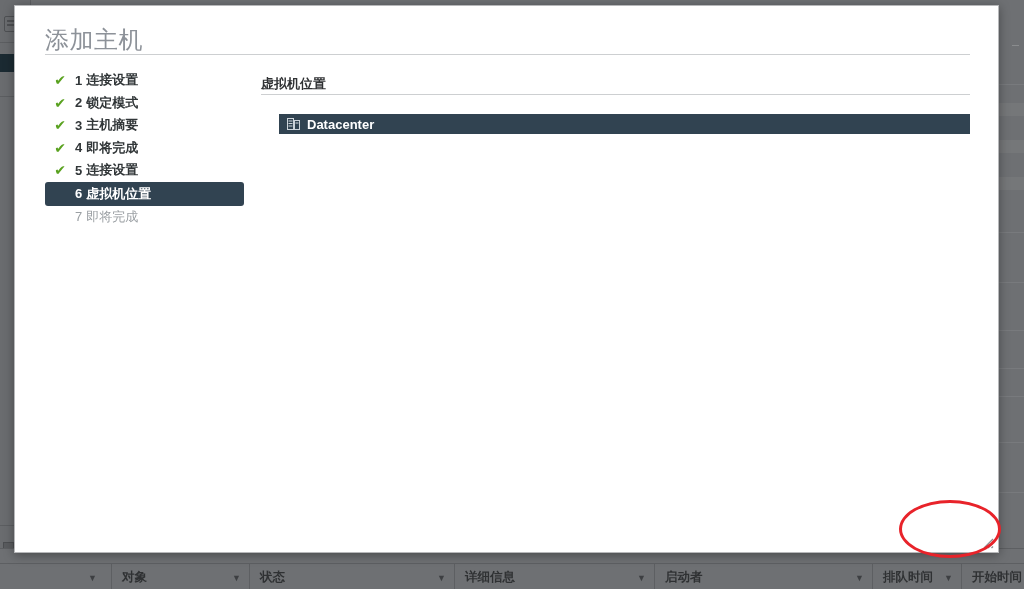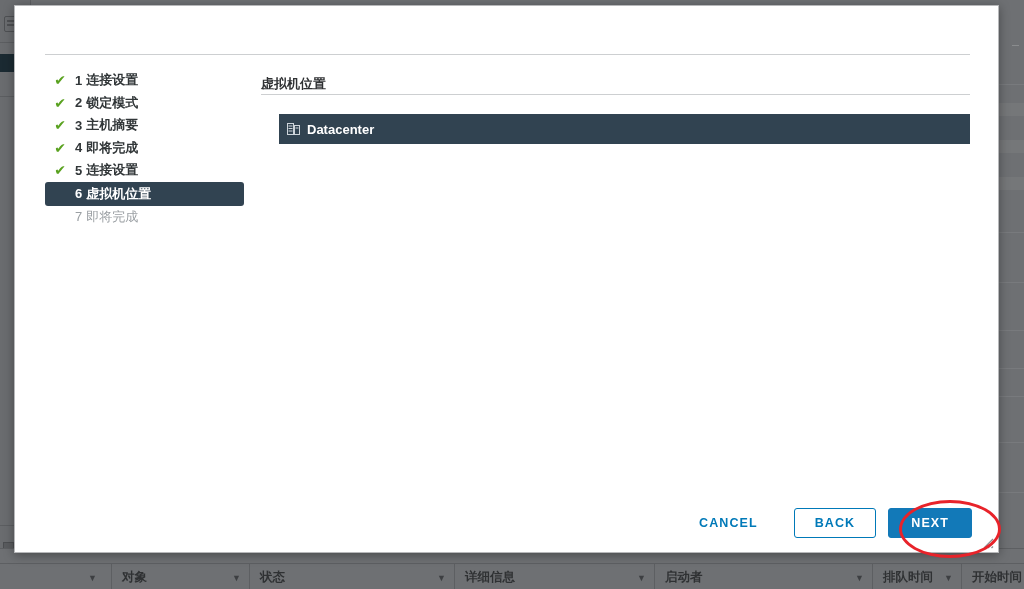--- a/index.html
+++ b/index.html
@@ -239,21 +239,21 @@
     right: 28px;
     top: 88px;
     height: 1px;
     background: #cdcfd1;
   }
   #dc-item {
     position: absolute;
     left: 264px;
     top: 108px;
     right: 28px;
-    height: 30px;
+    height: 20px;
     background: #314351;
     color: #ffffff;
     display: flex;
     align-items: center;
     padding-left: 8px;
     box-sizing: border-box;
     font-size: 13px;
     font-weight: bold;
   }
   #dc-icon {
@@ -379,20 +379,21 @@
       <span class="caret">▼</span>
     </div>
     <div class="tb-col last" style="width:62px;">
       <span class="lbl">开始时间</span>
     </div>
   </div>
 </div>
 
 <div id="dialog">
 
+  <div id="dialog-title">添加主机</div>
   <div id="title-rule"></div>
 
   <div id="steps">
 
     <div class="step done">
       <span class="check">✔</span>
       <span class="num">1</span>
       <span>连接设置</span>
     </div>
 
@@ -439,25 +440,20 @@
       <rect x="0.5" y="1.5" width="6" height="11" fill="none" stroke="#cdd4da" stroke-width="1"></rect>
       <line x1="1.5" y1="4" x2="5.5" y2="4" stroke="#cdd4da" stroke-width="1"></line>
       <line x1="1.5" y1="6.5" x2="5.5" y2="6.5" stroke="#cdd4da" stroke-width="1"></line>
       <line x1="1.5" y1="9" x2="5.5" y2="9" stroke="#cdd4da" stroke-width="1"></line>
       <rect x="7.5" y="3.5" width="5" height="9" fill="none" stroke="#cdd4da" stroke-width="1"></rect>
       <line x1="8.5" y1="6" x2="11.5" y2="6" stroke="#cdd4da" stroke-width="1"></line>
     </svg>
     <span>Datacenter</span>
   </div>
 
-  <div id="footer">
-    <button class="btn" id="btn-cancel">CANCEL</button>
-    <button class="btn" id="btn-back">BACK</button>
-    <button class="btn" id="btn-next">NEXT</button>
-  </div>
 
   <svg id="resize-grip" viewBox="0 0 12 12">
     <line x1="11" y1="2" x2="2" y2="11" stroke="#8b8d90" stroke-width="1.2"></line>
     <line x1="11" y1="6" x2="6" y2="11" stroke="#8b8d90" stroke-width="1.2"></line>
     <line x1="11" y1="9.5" x2="9.5" y2="11" stroke="#8b8d90" stroke-width="1.2"></line>
   </svg>
 </div>
 
 <div id="annot-ellipse"></div>
 

